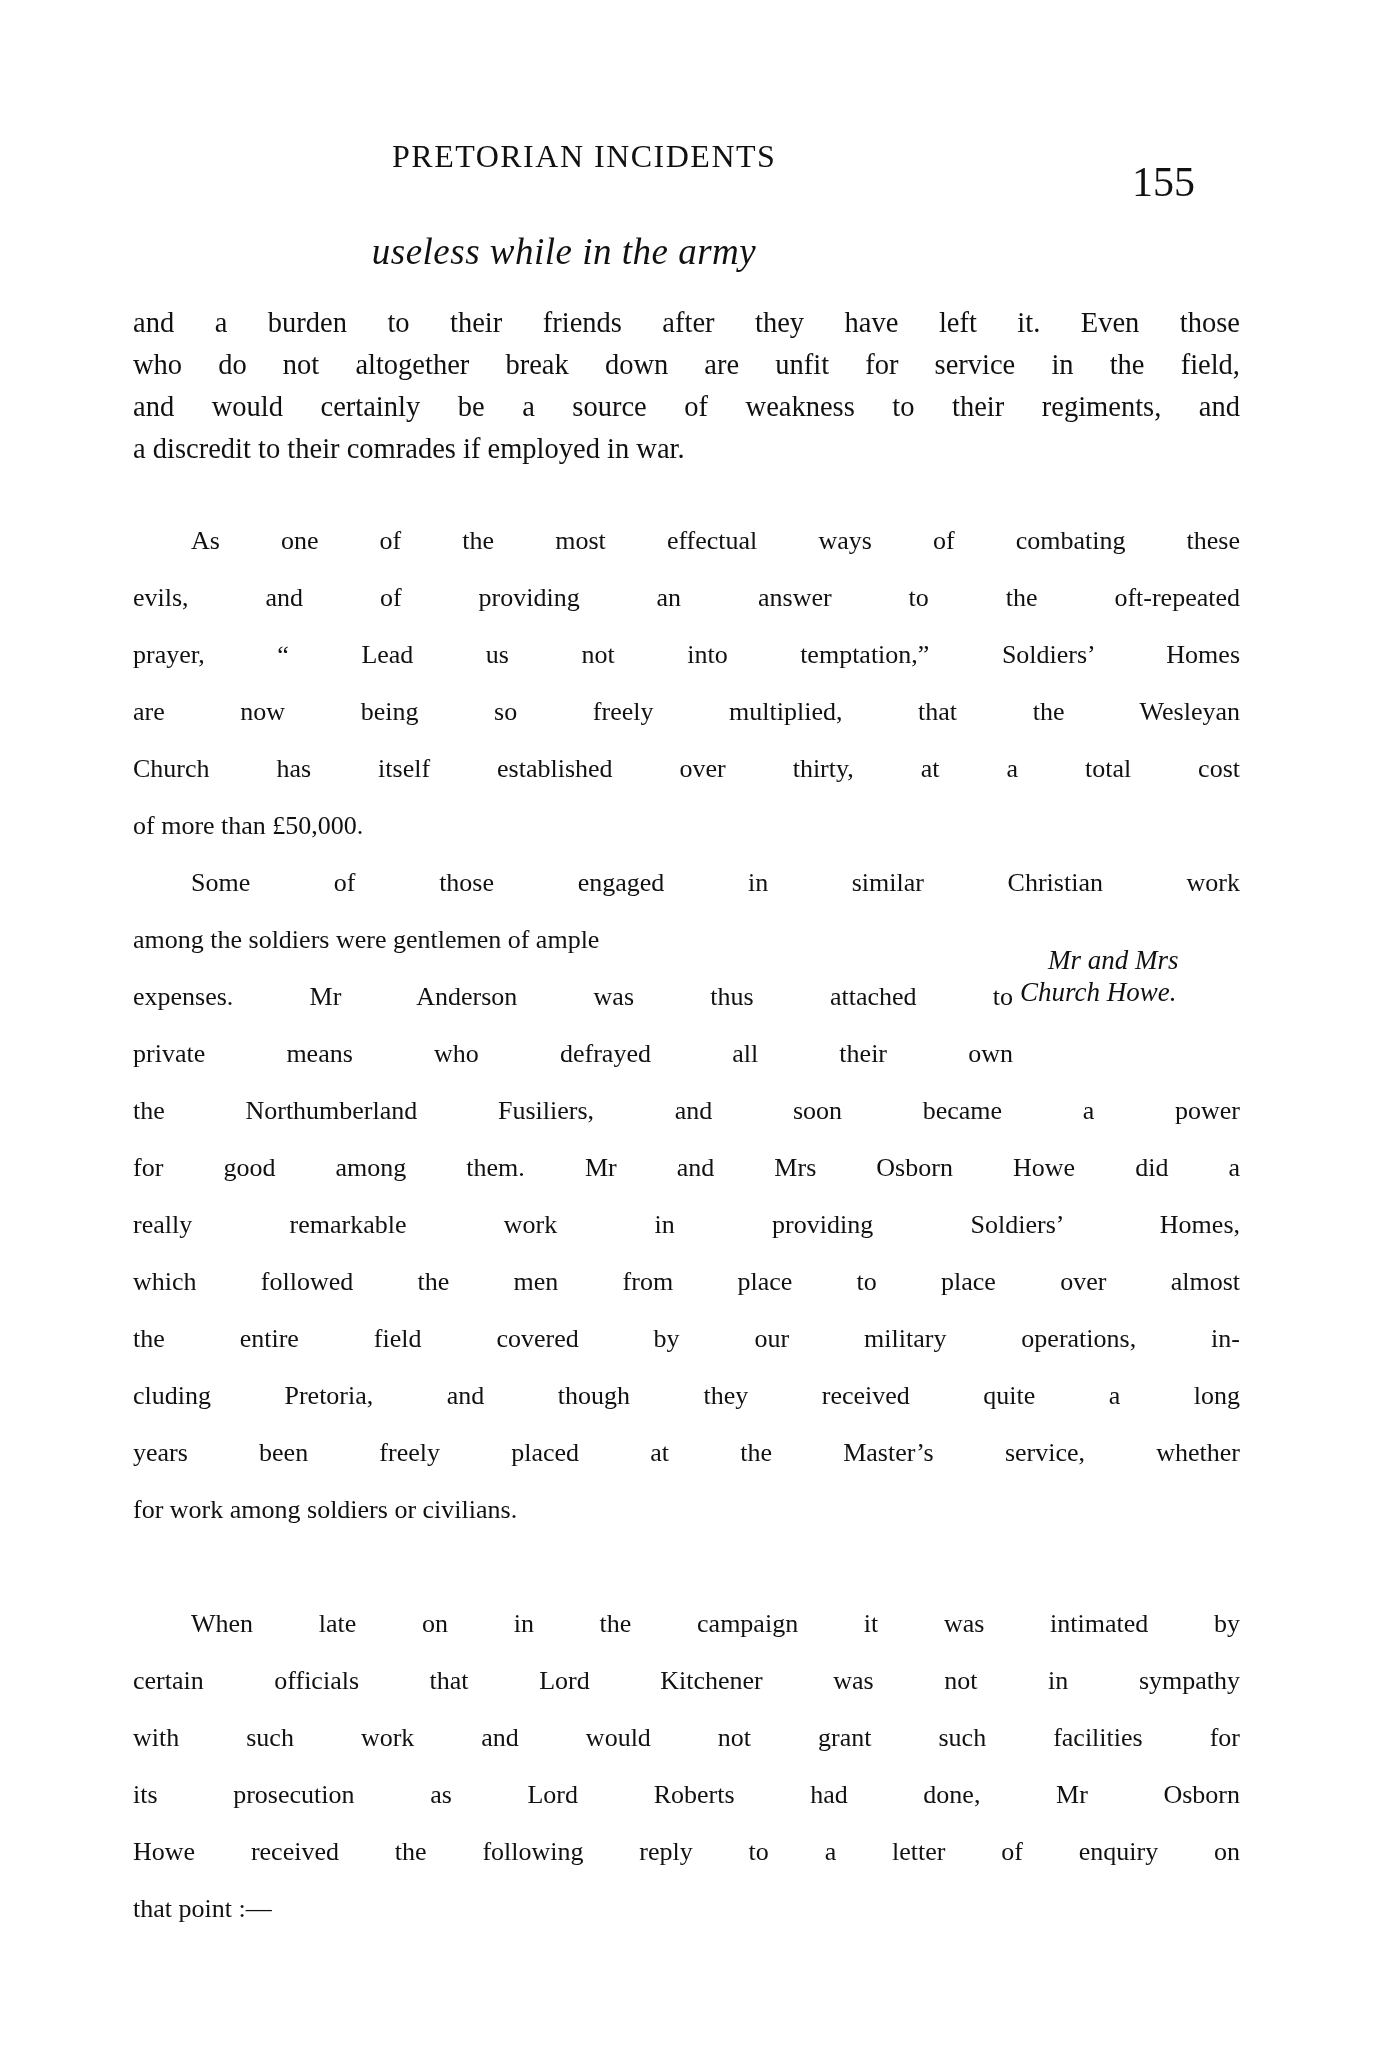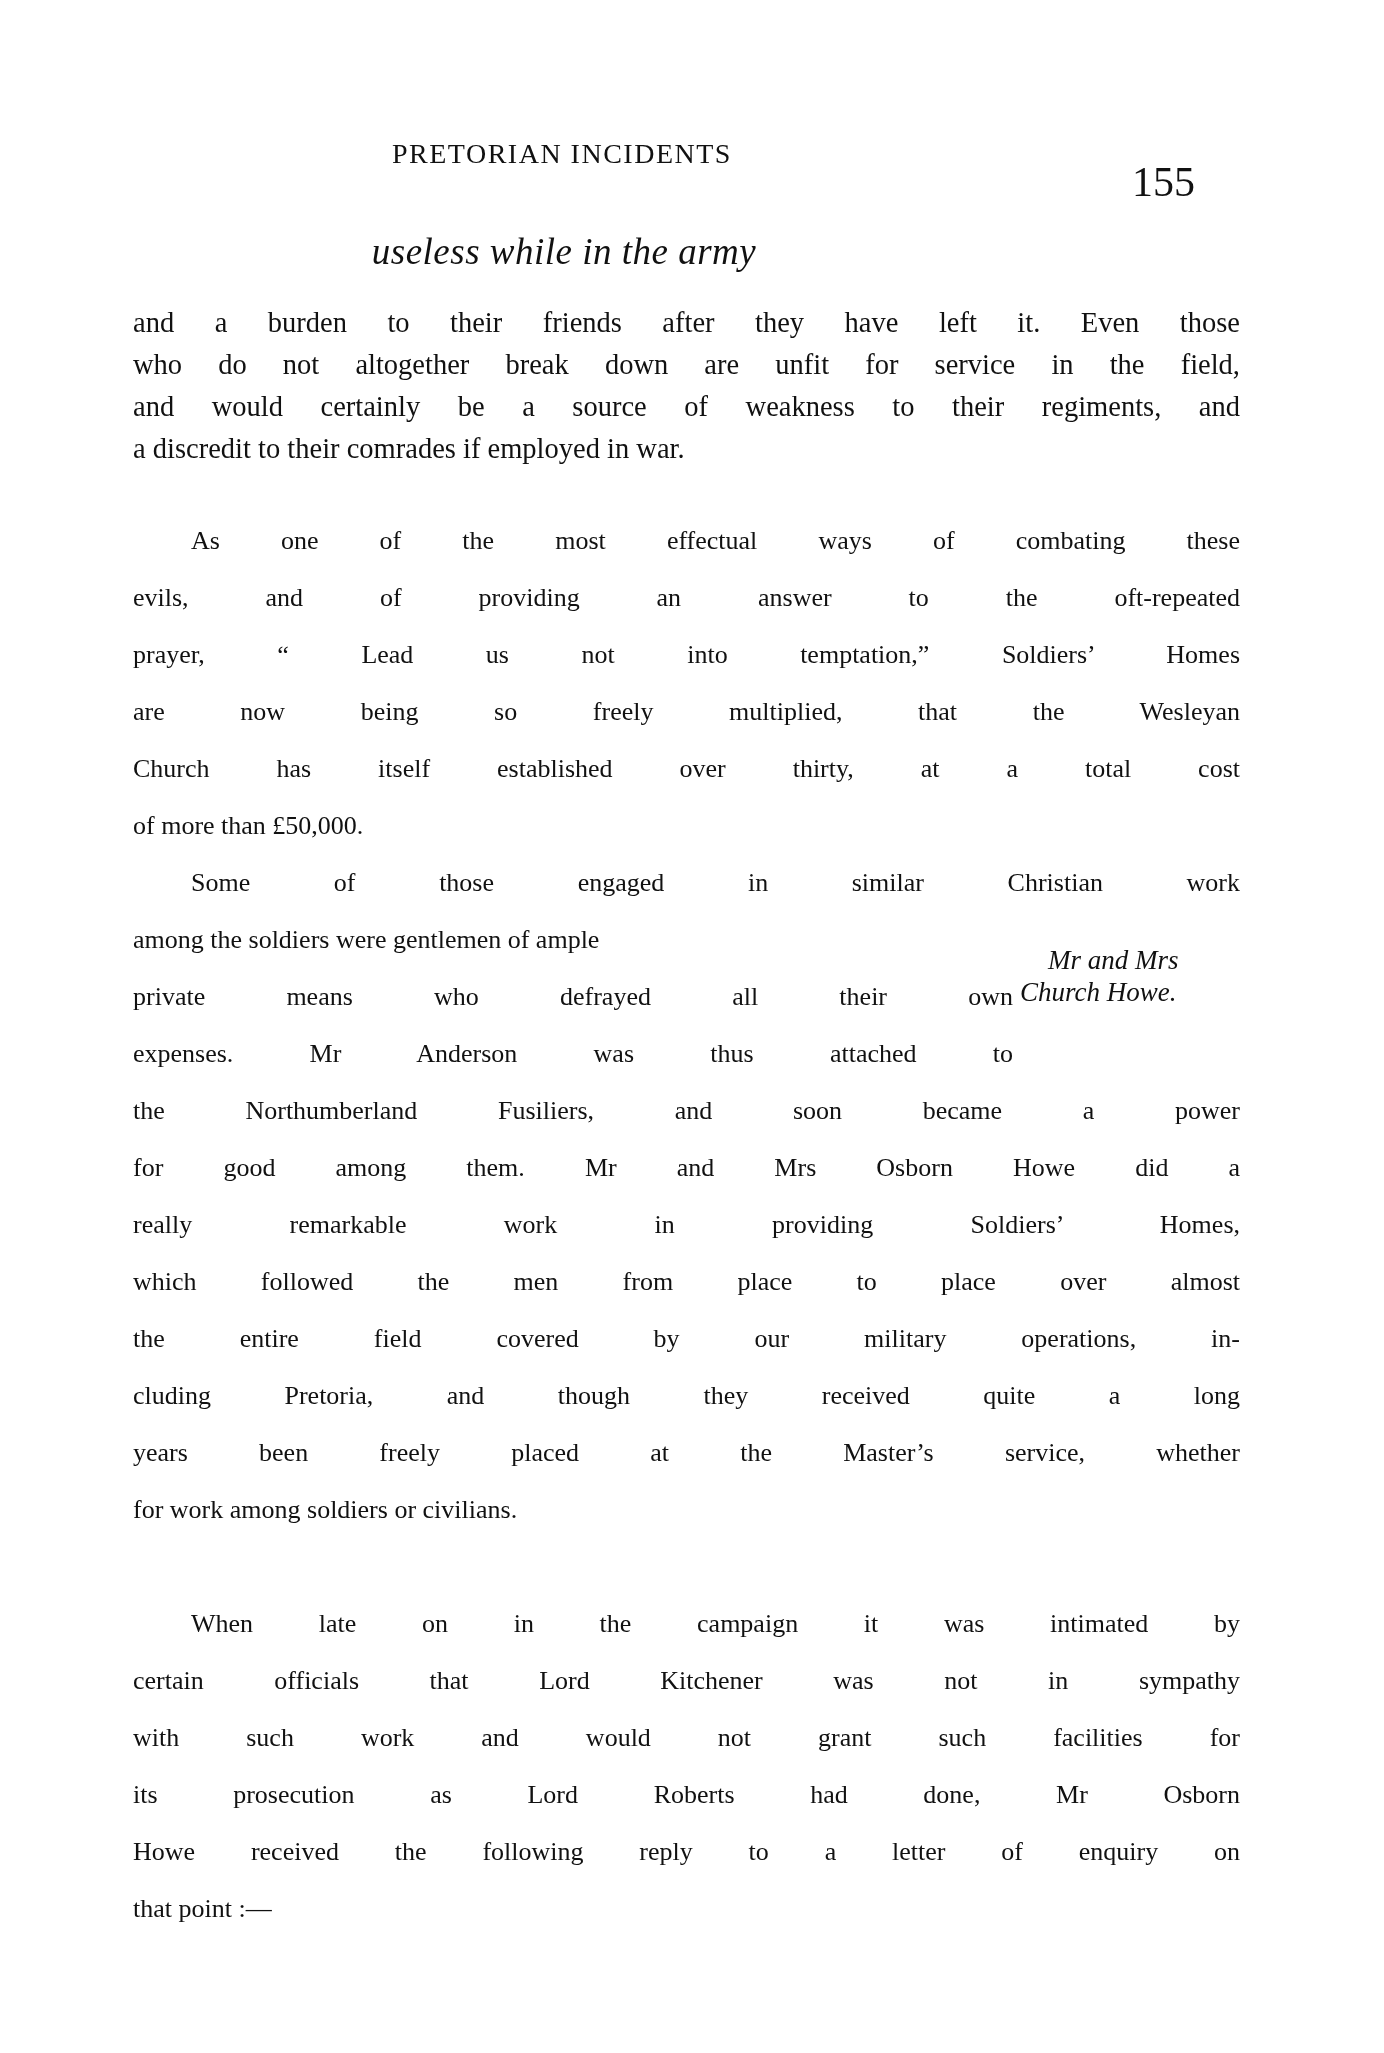--- a/index.html
+++ b/index.html
@@ -1,19 +1,19 @@
 <!DOCTYPE html>
 <html><head>
 <meta charset="utf-8">
 <style>
   html, body { margin: 0; padding: 0; background: #ffffff; }
   body { width: 1384px; height: 2053px; position: relative; overflow: hidden; color: #111; }
   .page { position: absolute; left: 0; top: 0; width: 1384px; height: 2053px; font-family: "Liberation Serif", "DejaVu Serif", serif; }
   .running-head { position: absolute; top: 138px; left: 0; width: 1384px; height: 50px; }
-  .running-title { position: absolute; left: 392px; top: 0; font-size: 28px; letter-spacing: 1.5px; white-space: nowrap; }
+  .running-title { position: absolute; left: 392px; top: 0; font-size: 32px; letter-spacing: 1.5px; white-space: nowrap; }
   .page-number { position: absolute; left: 1132px; top: 20px; font-size: 42px; white-space: nowrap; }
   .caption { position: absolute; top: 230px; left: 0; width: 1128px; text-align: center; font-style: italic; font-size: 37px; letter-spacing: 0.5px; }
   .quote { position: absolute; left: 133px; top: 302px; width: 1107px; font-size: 28.5px; line-height: 42px; }
   .line { display: block; white-space: nowrap; text-align: justify; text-align-last: justify; height: 42px; }
   .line.last { text-align-last: left; }
   .body { position: absolute; left: 133px; width: 1107px; font-size: 26px; line-height: 57px; }
   .body .line { height: 57px; }
   .indent { padding-left: 58px; box-sizing: border-box; }
   .p1 { top: 512px; }
   .p2 { top: 854px; }
@@ -47,22 +47,22 @@
     <span class="line">evils, and of providing an answer to the oft-repeated</span>
     <span class="line">prayer, “ Lead us not into temptation,” Soldiers’ Homes</span>
     <span class="line">are now being so freely multiplied, that the Wesleyan</span>
     <span class="line">Church has itself established over thirty, at a total cost</span>
     <span class="line last">of more than £50,000.</span>
   </div>
 
   <div class="body p2 short">
     <span class="line indent">Some of those engaged in similar Christian work</span>
     <span class="line narrow last">among the soldiers were gentlemen of ample</span>
+    <span class="line narrow">expenses. Mr Anderson was thus attached to</span>
     <span class="line narrow">private means who defrayed all their own</span>
-    <span class="line narrow">expenses. Mr Anderson was thus attached to</span>
     <span class="line">the Northumberland Fusiliers, and soon became a power</span>
     <span class="line">for good among them. Mr and Mrs Osborn Howe did a</span>
     <span class="line">really remarkable work in providing Soldiers’ Homes,</span>
     <span class="line">which followed the men from place to place over almost</span>
     <span class="line">the entire field covered by our military operations, in-</span>
     <span class="line">cluding Pretoria, and though they received quite a long</span>
     <span class="line">years been freely placed at the Master’s service, whether</span>
     <span class="line last">for work among soldiers or civilians.</span>
   </div>
 

